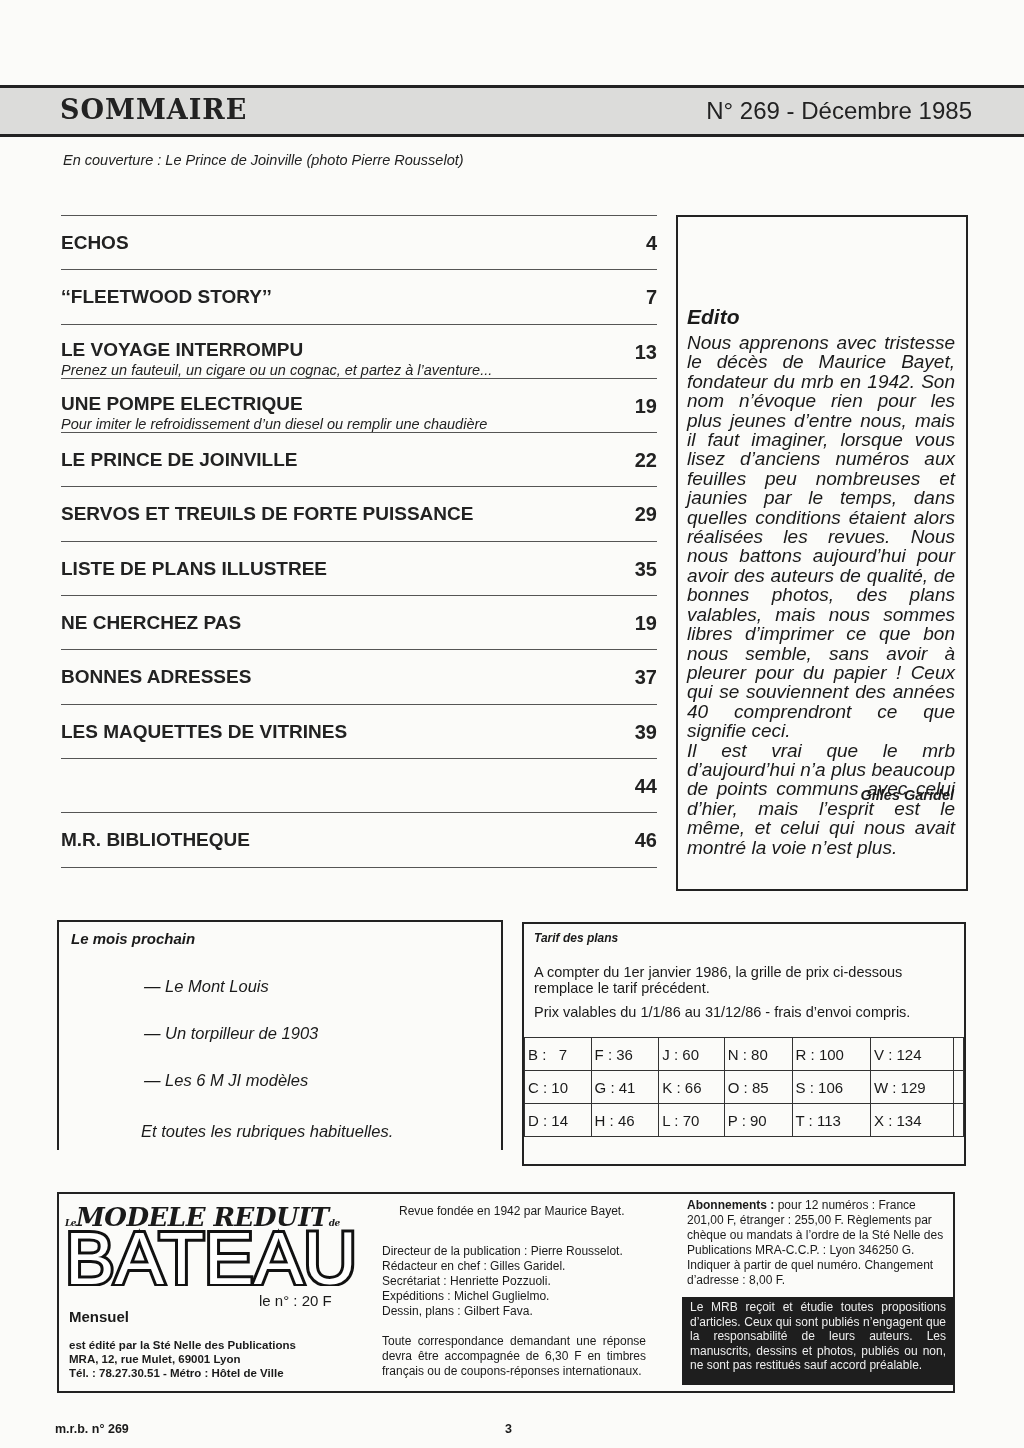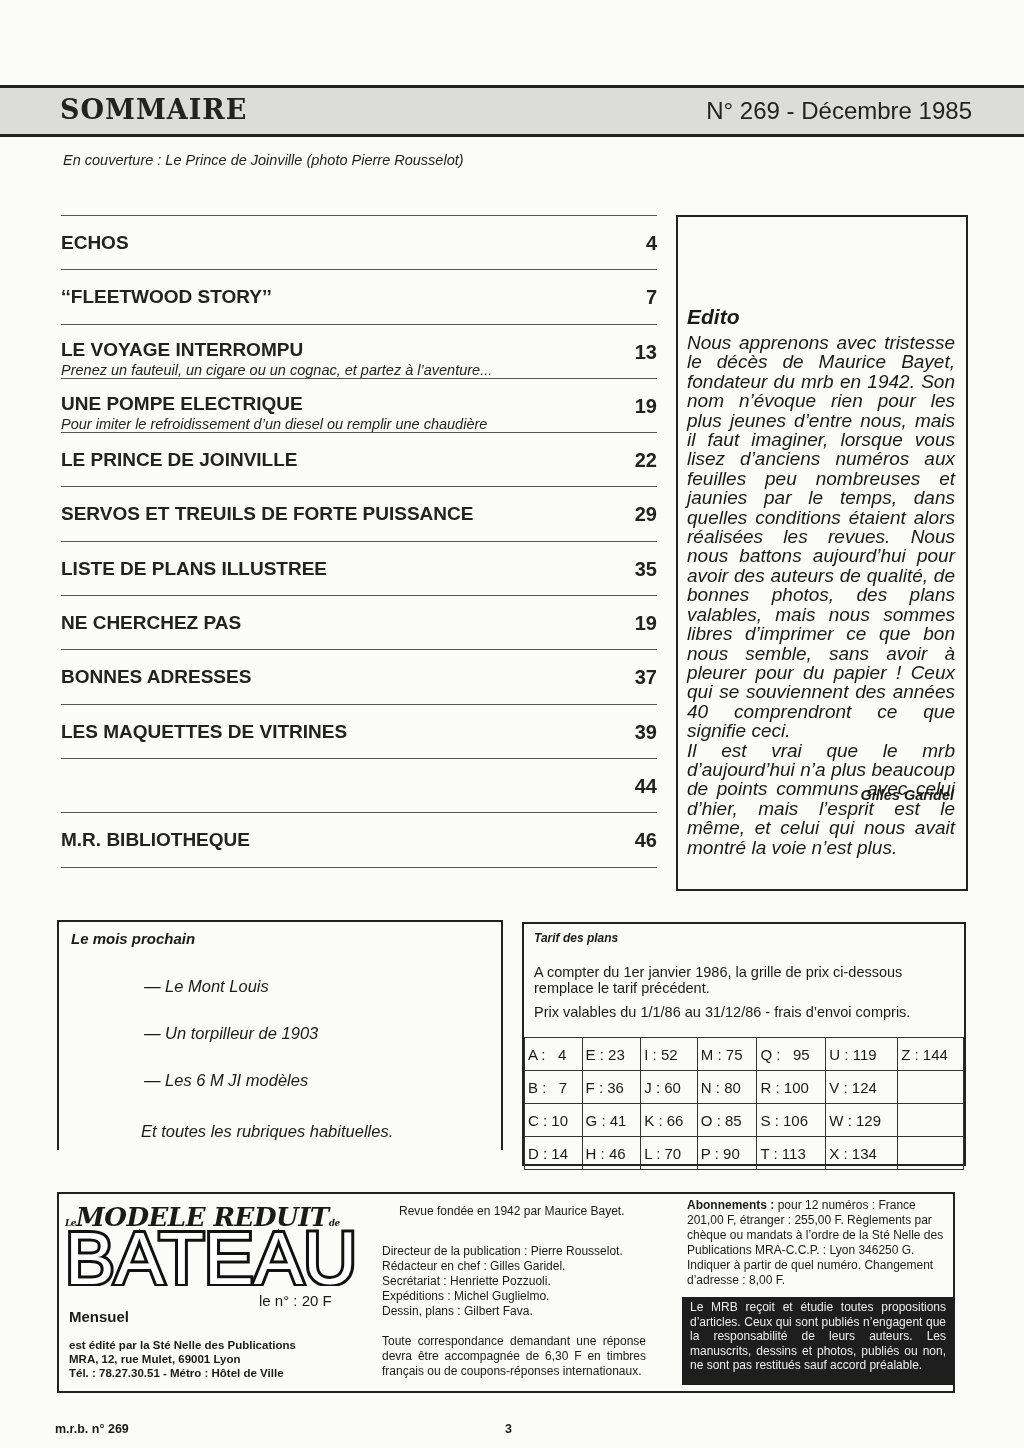--- a/index.html
+++ b/index.html
@@ -204,29 +204,20 @@
   <div class="next-item" style="top:149px">— Les 6 M JI modèles</div>
   <div id="next-footer">Et toutes les rubriques habituelles.</div>
 </div>
 
 <div id="tarif">
   <div id="tarif-title">Tarif des plans</div>
   <div id="tarif-intro">A compter du 1er janvier 1986, la grille de prix ci-dessous remplace le tarif précédent.</div>
   <div id="tarif-validity">Prix valables du 1/1/86 au 31/12/86 - frais d’envoi compris.</div>
   <table id="tarif-grid">
       <tbody>
-        <tr>
-          <td style="white-space: pre;">A :   4</td>
-          <td style="white-space: pre;">E : 23</td>
-          <td style="white-space: pre;">I : 52</td>
-          <td style="white-space: pre;">M : 75</td>
-          <td style="white-space: pre;">Q :   95</td>
-          <td style="white-space: pre;">U : 119</td>
-          <td style="white-space: pre;">Z : 144</td>
-        </tr>
         <tr>
           <td style="white-space: pre;">B :   7</td>
           <td style="white-space: pre;">F : 36</td>
           <td style="white-space: pre;">J : 60</td>
           <td style="white-space: pre;">N : 80</td>
           <td style="white-space: pre;">R : 100</td>
           <td style="white-space: pre;">V : 124</td>
           <td style="white-space: pre;"></td>
         </tr>
         <tr>

